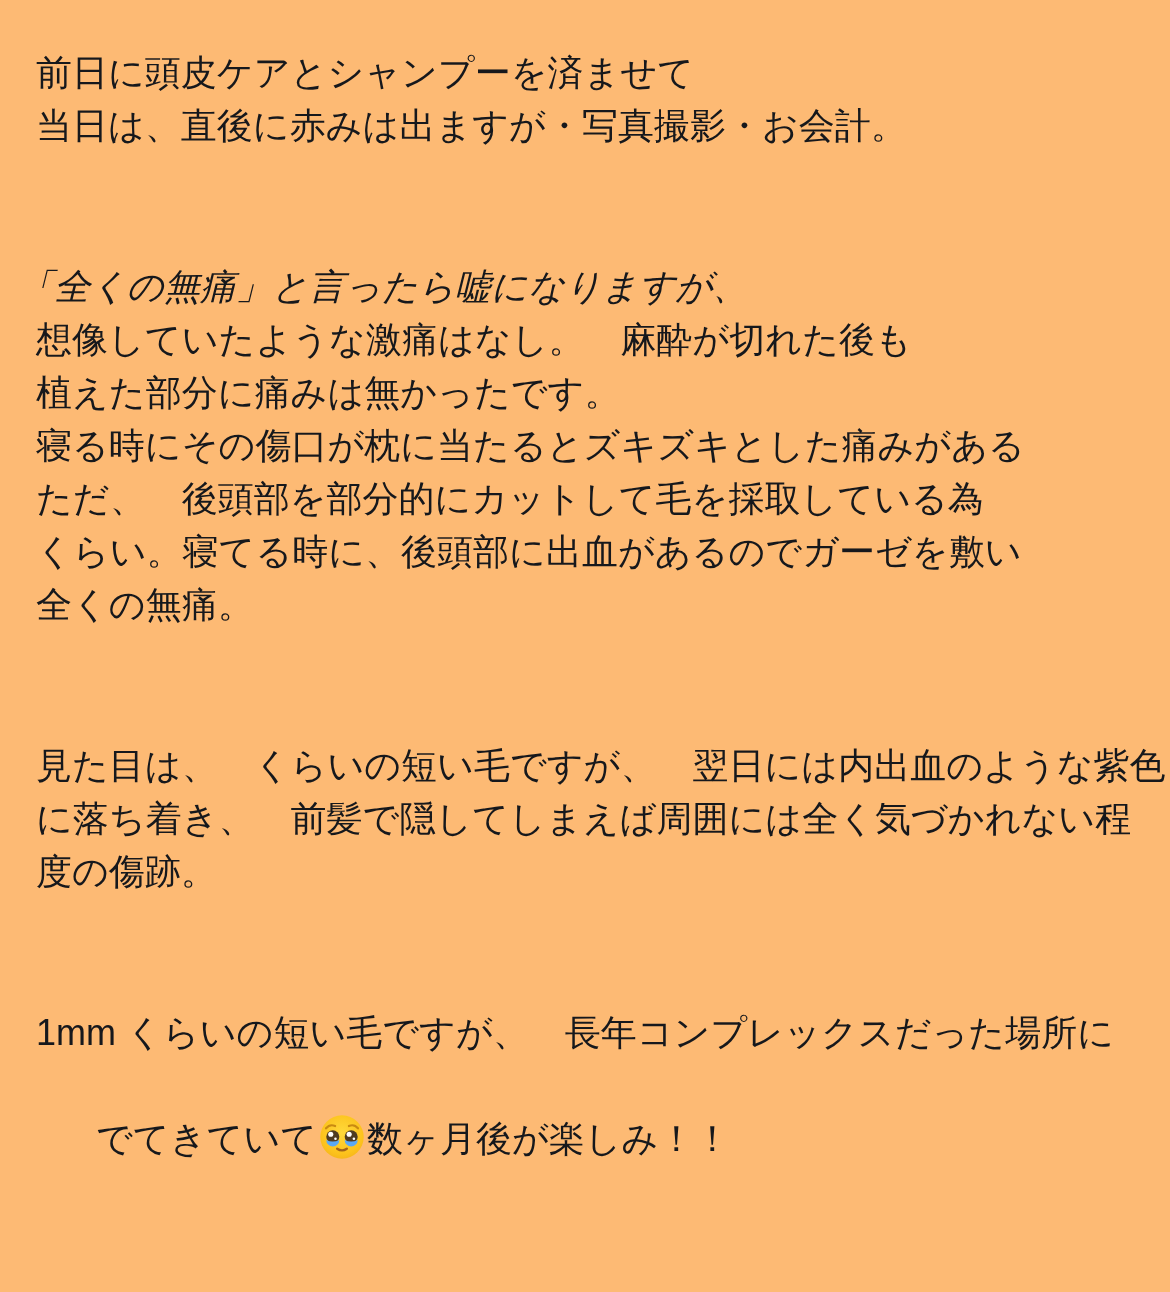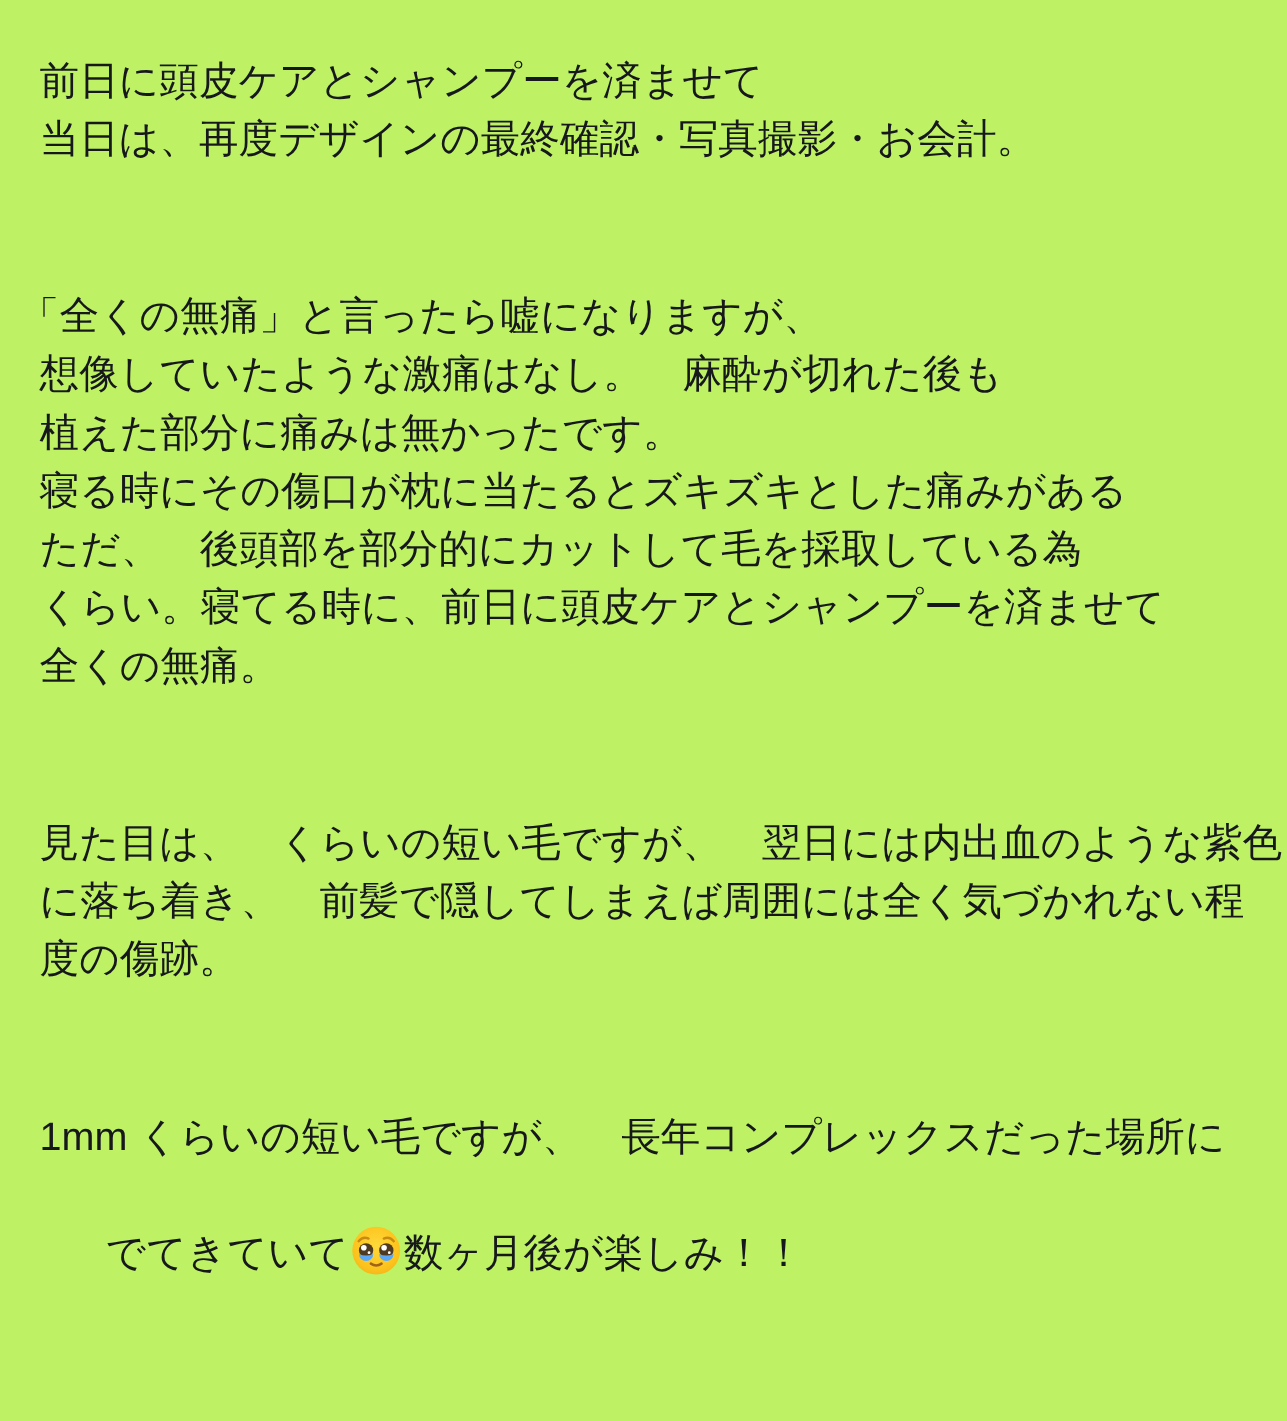--- a/index.html
+++ b/index.html
@@ -10,36 +10,37 @@
   body {
     width: 1170px;
     height: 1292px;
     overflow: hidden;
   }
   .page {
     box-sizing: border-box;
     width: 1170px;
     height: 1292px;
     padding: 46px 18px 0 36px;
-    background: #bef264;
+    background: #fdba74;
     font-family: "Liberation Sans", "DejaVu Sans", sans-serif;
     font-size: 36px;
     line-height: 53px;
     color: #16181c;
     font-weight: 400;
   }
   .para {
     margin: 0 0 108px 0;
   }
   .line {
     display: block;
     white-space: pre;
   }
   .hang {
     text-indent: -0.5em;
+    font-style: italic;
   }
   .emoji-wrap {
     display: inline-block;
     width: 46px;
     height: 46px;
     vertical-align: -9px;
     margin: 0 2px;
   }
   .emoji-wrap svg {
     width: 46px;
@@ -47,30 +48,30 @@
     display: block;
   }
 </style>
 </head>
 <body>
 
 <div class="page">
 
   <p class="para">
     <span class="line">前日に頭皮ケアとシャンプーを済ませて</span>
-    <span class="line">当日は、再度デザインの最終確認・写真撮影・お会計。</span>
+    <span class="line">当日は、直後に赤みは出ますが・写真撮影・お会計。</span>
   </p>
 
   <p class="para">
     <span class="line hang">「全くの無痛」と言ったら嘘になりますが、</span>
     <span class="line">想像していたような激痛はなし。　麻酔が切れた後も</span>
     <span class="line">植えた部分に痛みは無かったです。</span>
     <span class="line">寝る時にその傷口が枕に当たるとズキズキとした痛みがある</span>
     <span class="line">ただ、　後頭部を部分的にカットして毛を採取している為</span>
-    <span class="line">くらい。寝てる時に、前日に頭皮ケアとシャンプーを済ませて</span>
+    <span class="line">くらい。寝てる時に、後頭部に出血があるのでガーゼを敷い</span>
     <span class="line">全くの無痛。</span>
   </p>
 
   <p class="para">
     <span class="line">見た目は、　くらいの短い毛ですが、　翌日には内出血のような紫色</span>
     <span class="line">に落ち着き、　前髪で隠してしまえば周囲には全く気づかれない程</span>
     <span class="line">度の傷跡。</span>
   </p>
 
   <p class="para">

